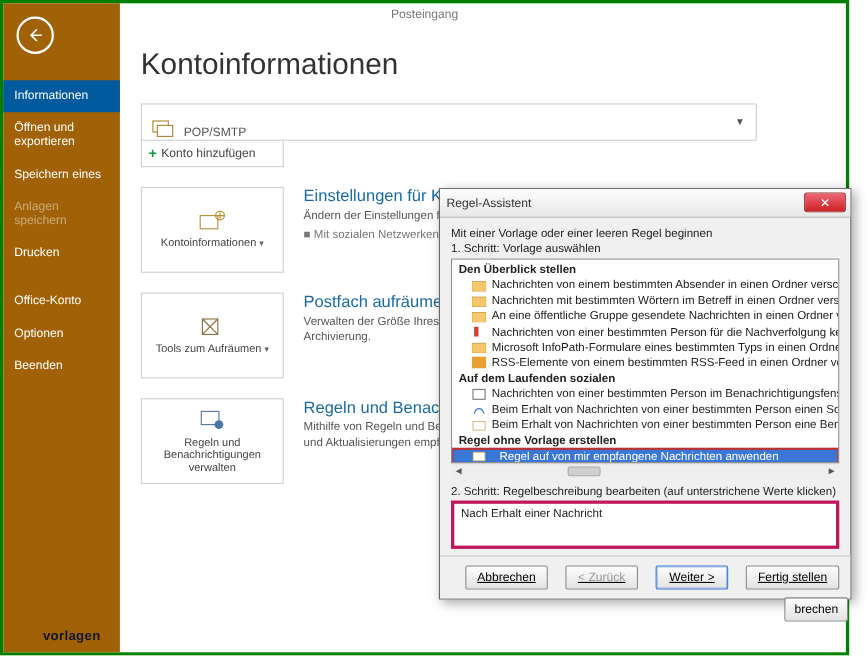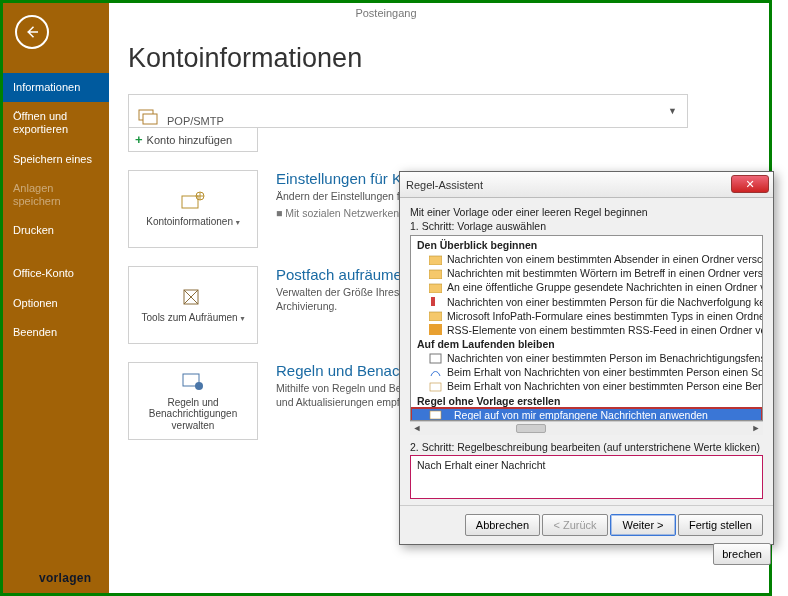--- a/index.html
+++ b/index.html
@@ -47,22 +47,22 @@
 .listbox { border:1px solid #919191; background:#fff; height: 186px; overflow:hidden; font-size:10.5px; padding:2px 0; }
 .lb-head { font-weight:bold; padding:1px 6px; }
 .lb-item { display:flex; align-items:center; gap:5px; padding:0px 6px 0px 18px; line-height:1.35; white-space:nowrap; overflow:hidden; }
 .lb-item .li-icn { width:13px; height:11px; flex-shrink:0; }
 .lb-item.sel { background:#3a76d6; color:#fff; outline:2px solid #b33; outline-offset:-1px;gap:12px; }
 .scroll-stub { height:14px; border-top:1px solid #ccc; background:#eee; position:relative; }
 .scroll-stub .thumb { position:absolute; left:30%; top:2px; height:9px; width:30px; background:#cfcfcf; border:1px solid #aaa; border-radius:2px;}
 .scroll-stub .ar { position:absolute; top:1px; width:12px; height:11px; font-size:9px; text-align:center; color:#555;}
 .scroll-stub .ar.l{left:1px;} .scroll-stub .ar.r{right:1px;}
 .step2 { margin-top:6px; }
-.descbox { border:1px solid #be185d; background:#fff; height:44px; font-size:10.5px; padding:3px 6px; margin-top:2px; }
-.dlg-btns { display:flex; justify-content:flex-end; gap:2px; padding:8px 10px; border-top:1px solid #ccc; background:#f0f0f0;}
+.descbox { border:3px solid #be185d; background:#fff; height:44px; font-size:10.5px; padding:3px 6px; margin-top:2px; }
+.dlg-btns { display:flex; justify-content:flex-end; gap:16px; padding:8px 10px; border-top:1px solid #ccc; background:#f0f0f0;text-decoration:underline;}
 .dlg-btns button { font-size:11px; height:22px; padding:0 10px; background:linear-gradient(#fdfdfd,#e3e3e3); border:1px solid #8a8a8a; border-radius:2px; cursor:pointer; min-width:66px; }
 .dlg-btns button.primary { border:1px solid #3a76d6; box-shadow:inset 0 0 0 1px rgba(58,118,214,.4); }
 .dlg-btns button:disabled { color:#999; cursor:default; }
 
 .right-edge-btn { position:absolute; right:-2px; top:540px; font-size:11px; height:22px; padding:0 8px; background:linear-gradient(#fdfdfd,#e3e3e3); border:1px solid #8a8a8a; border-radius:2px; }
 
 .watermark { position:absolute; left:36px; bottom:8px; font-size:12px; color:#0f172a; font-weight:700; letter-spacing:0.3px; }
 
 .pop-icn-svg rect{fill:#fff;stroke:#b08030;stroke-width:1;}
 .folder-y{fill:#f5c86b;stroke:#b8902e;stroke-width:0.6;}
@@ -175,21 +175,21 @@
     <div class="dlg-title">
       <span>Regel-Assistent</span>
       <div class="dlg-close">
         <span>✕</span>
       </div>
     </div>
     <div class="dlg-body">
       <div class="intro">Mit einer Vorlage oder einer leeren Regel beginnen</div>
       <div class="step">1. Schritt: Vorlage auswählen</div>
       <div class="listbox">
-        <div class="lb-head">Den Überblick beginnen</div>
+        <div class="lb-head">Den Überblick stellen</div>
         <div class="lb-item">
             <svg class="li-icn" viewBox="0 0 13 11">
               <rect class="folder-y" x="0" y="2" width="13" height="9"></rect>
             </svg>
             <span>Nachrichten von einem bestimmten Absender in einen Ordner verschieben</span>
           </div>
         <div class="lb-item">
             <svg class="li-icn" viewBox="0 0 13 11">
               <rect class="folder-y" x="0" y="2" width="13" height="9"></rect>
             </svg>
@@ -213,21 +213,21 @@
             </svg>
             <span>Microsoft InfoPath-Formulare eines bestimmten Typs in einen Ordner verschieben</span>
           </div>
         <div class="lb-item">
             <svg class="li-icn" viewBox="0 0 13 11">
               <rect fill="#e8a030" x="0" y="0" width="13" height="11"></rect>
             </svg>
             <span>RSS-Elemente von einem bestimmten RSS-Feed in einen Ordner verschieben</span>
           </div>
 
-        <div class="lb-head">Auf dem Laufenden bleiben</div>
+        <div class="lb-head">Auf dem Laufenden sozialen</div>
         <div class="lb-item">
             <svg class="li-icn" viewBox="0 0 13 11">
               <rect fill="#fff" stroke="#777" x="1" y="1" width="11" height="9"></rect>
             </svg>
             <span>Nachrichten von einer bestimmten Person im Benachrichtigungsfenster anzeigen</span>
           </div>
         <div class="lb-item">
             <svg class="li-icn" viewBox="0 0 13 11">
               <path d="M2 9c2-6 7-6 9 0" fill="none" stroke="#3a76d6"></path>
             </svg>

